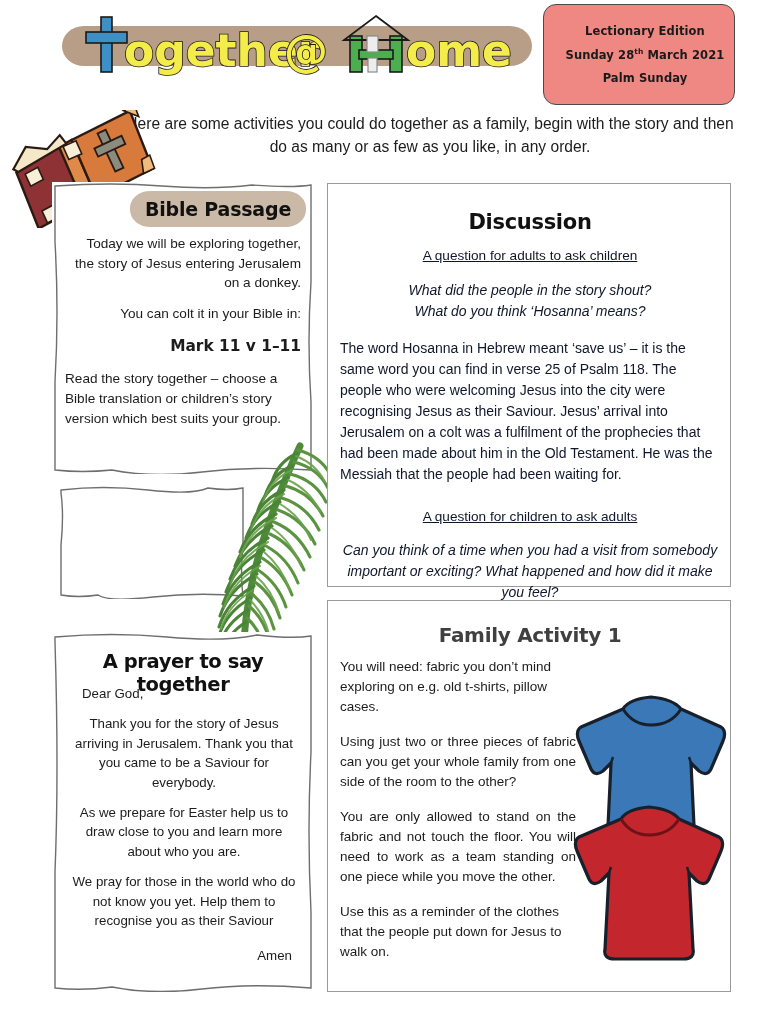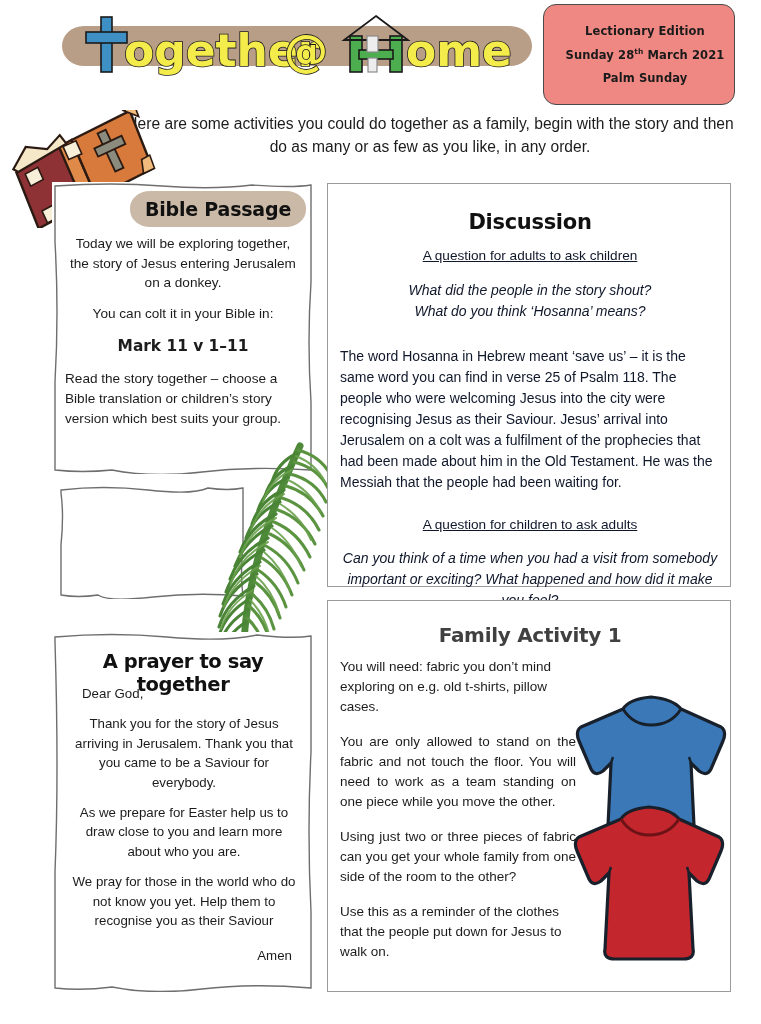--- a/index.html
+++ b/index.html
@@ -83,21 +83,21 @@
     position:absolute; inset:0;
     display:flex; align-items:center; justify-content:center;
     font-family:"DejaVu Sans", sans-serif;
     font-weight:bold; font-size:19px; color:#111;
     letter-spacing:-0.2px;
   }
   #bible-body {
     position:absolute; left:13px; top:52px; width:236px;
     font-size:13.6px; line-height:1.45; color:#1c1c1c;
   }
-  #bible-body p { margin:0 0 11px 0; text-align:center; }
+  #bible-body p { margin:0 0 11px 0; text-align:right; }
   #bible-body p.ref {
     font-family:"DejaVu Sans", sans-serif;
     font-weight:bold; font-size:15.4px; margin:2px 0 12px 0;
   }
   #bible-body p.left { text-align:left; }
 
   
   #card-other { left:58px; top:485px; width:188px; height:114px; }
   #other-body {
     position:absolute; left:12px; top:12px; width:164px;
@@ -137,21 +137,21 @@
     position:absolute; left:12px; top:62px; width:380px;
     font-size:14px; line-height:1.5; color:#0f172a;
   }
   #disc-body .subhead {
     text-align:center; text-decoration:underline; margin:0 0 14px 0; font-size:13.6px;
   }
   #disc-body .subhead2 {
     text-align:center; text-decoration:underline; margin:22px 0 12px 0; font-size:13.6px;
   }
   #disc-body .qs {
-    text-align:center; font-style:italic; margin:0 0 24px 0; line-height:1.5;
+    text-align:center; font-style:italic; margin:0 0 16px 0; line-height:1.5;
   }
   #disc-body .para { text-align:left; margin:0; }
   #disc-body .qs2 { text-align:center; font-style:italic; margin:0; line-height:1.52; }
 
   
   #card-activity { left:327px; top:600px; width:404px; height:392px; }
   #act-title {
     position:absolute; left:0; top:22px; width:404px; text-align:center;
     font-family:"DejaVu Sans", sans-serif;
     font-weight:bold; font-size:20px; color:#404040; letter-spacing:-0.3px;
@@ -347,22 +347,22 @@
       <p class="para">The word Hosanna in Hebrew meant ‘save us’ – it is the same word you can find in verse 25 of Psalm 118.  The people who were welcoming Jesus into the city were recognising Jesus as their Saviour. Jesus’ arrival into  Jerusalem on a colt was a fulfilment of the prophecies that had been made about him in the Old Testament.  He was the Messiah that the people had been waiting for.</p>
       <p class="subhead2">A question for children to ask adults</p>
       <p class="qs2">Can you think of a time when you had a visit from somebody important or exciting? What happened and how did it make you feel?</p>
     </div>
   </div>
 
   <div class="plain" id="card-activity">
     <div id="act-title">Family Activity 1</div>
     <div id="act-body">
       <p>You will need: fabric you don’t mind exploring on e.g. old t-shirts, pillow cases.</p>
+      <p class="just">Using just two or three pieces of fabric can you get your whole family from one side of the room to the other?</p>
       <p class="just">You are only allowed to stand on the fabric and not touch the floor. You will need to work as a team standing on one piece while you move the other.</p>
-      <p class="just">Using just two or three pieces of fabric can you get your whole family from one side of the room to the other?</p>
       <p>Use this as a reminder of the clothes that the people put down for Jesus to walk on.</p>
     </div>
 
     <svg id="tshirts" viewBox="0 0 160 270" aria-hidden="true">
 
       <g>
         <path d="M50 18 Q56 8 78 6 Q100 8 108 18
                  L148 36 Q154 40 150 50 L138 78 Q134 86 126 80 L118 72
                  L122 156 Q124 166 112 166 L44 166 Q32 166 34 156
                  L38 72 L30 80 Q22 86 18 78 L6 50 Q2 40 8 36 Z" fill="#3a78b8" stroke="#17202b" stroke-width="3.2" stroke-linejoin="round"></path>

